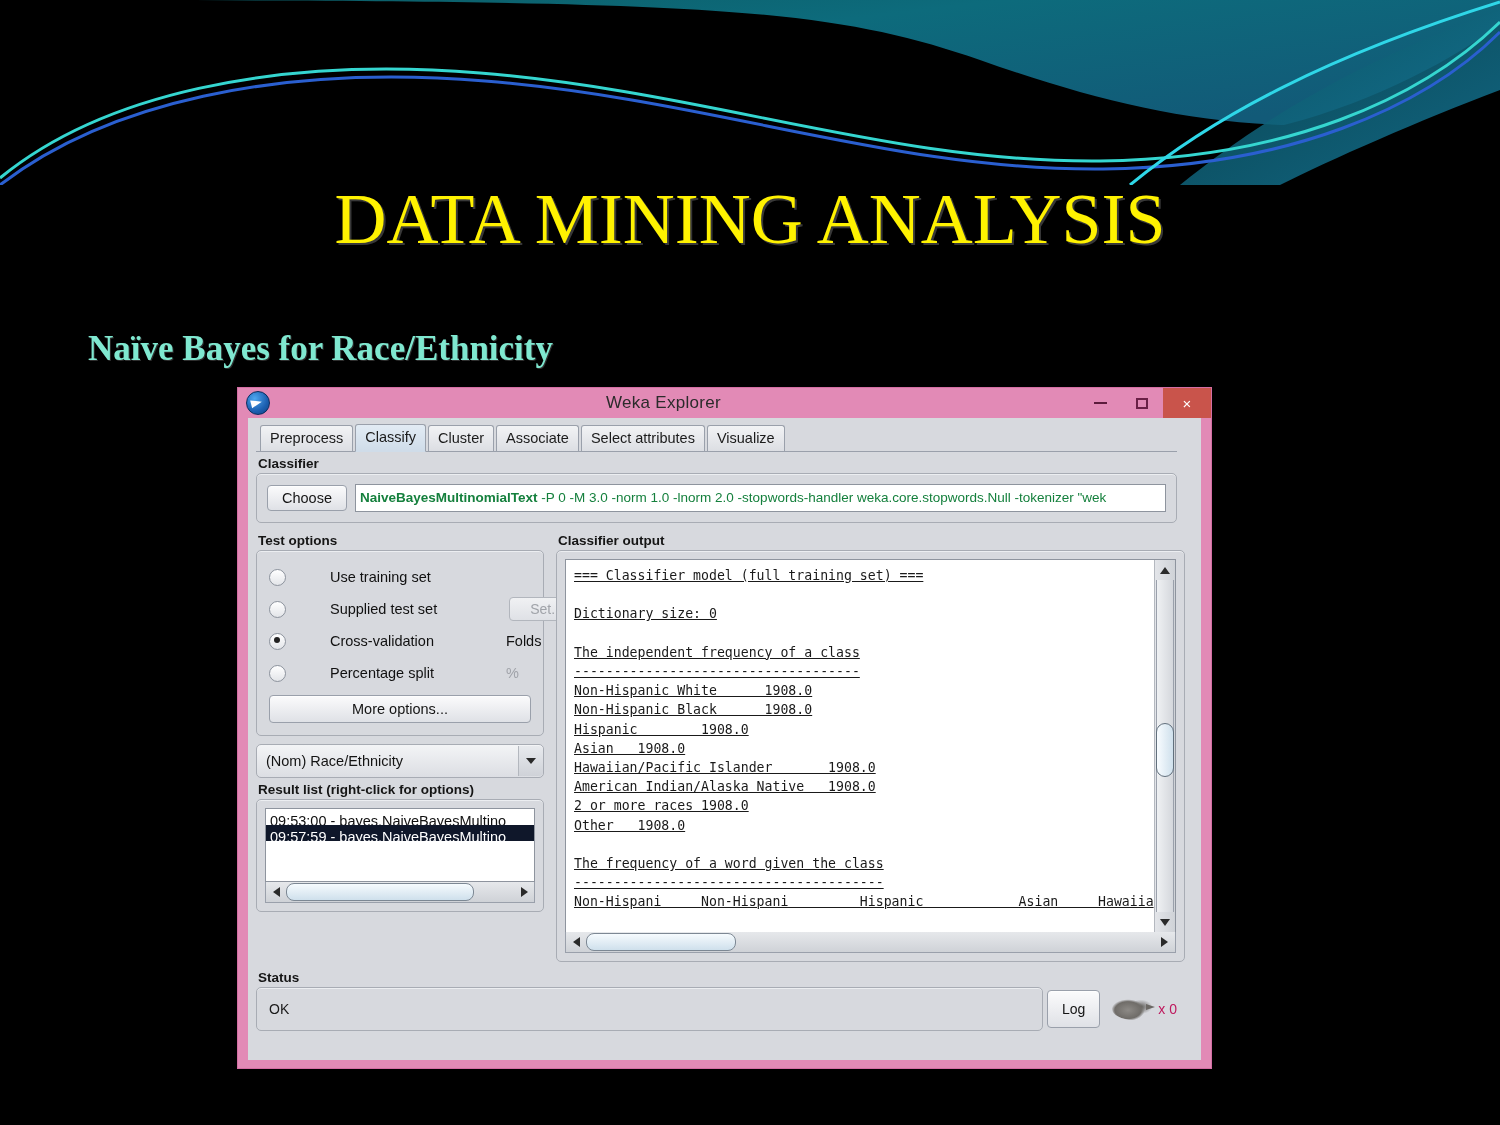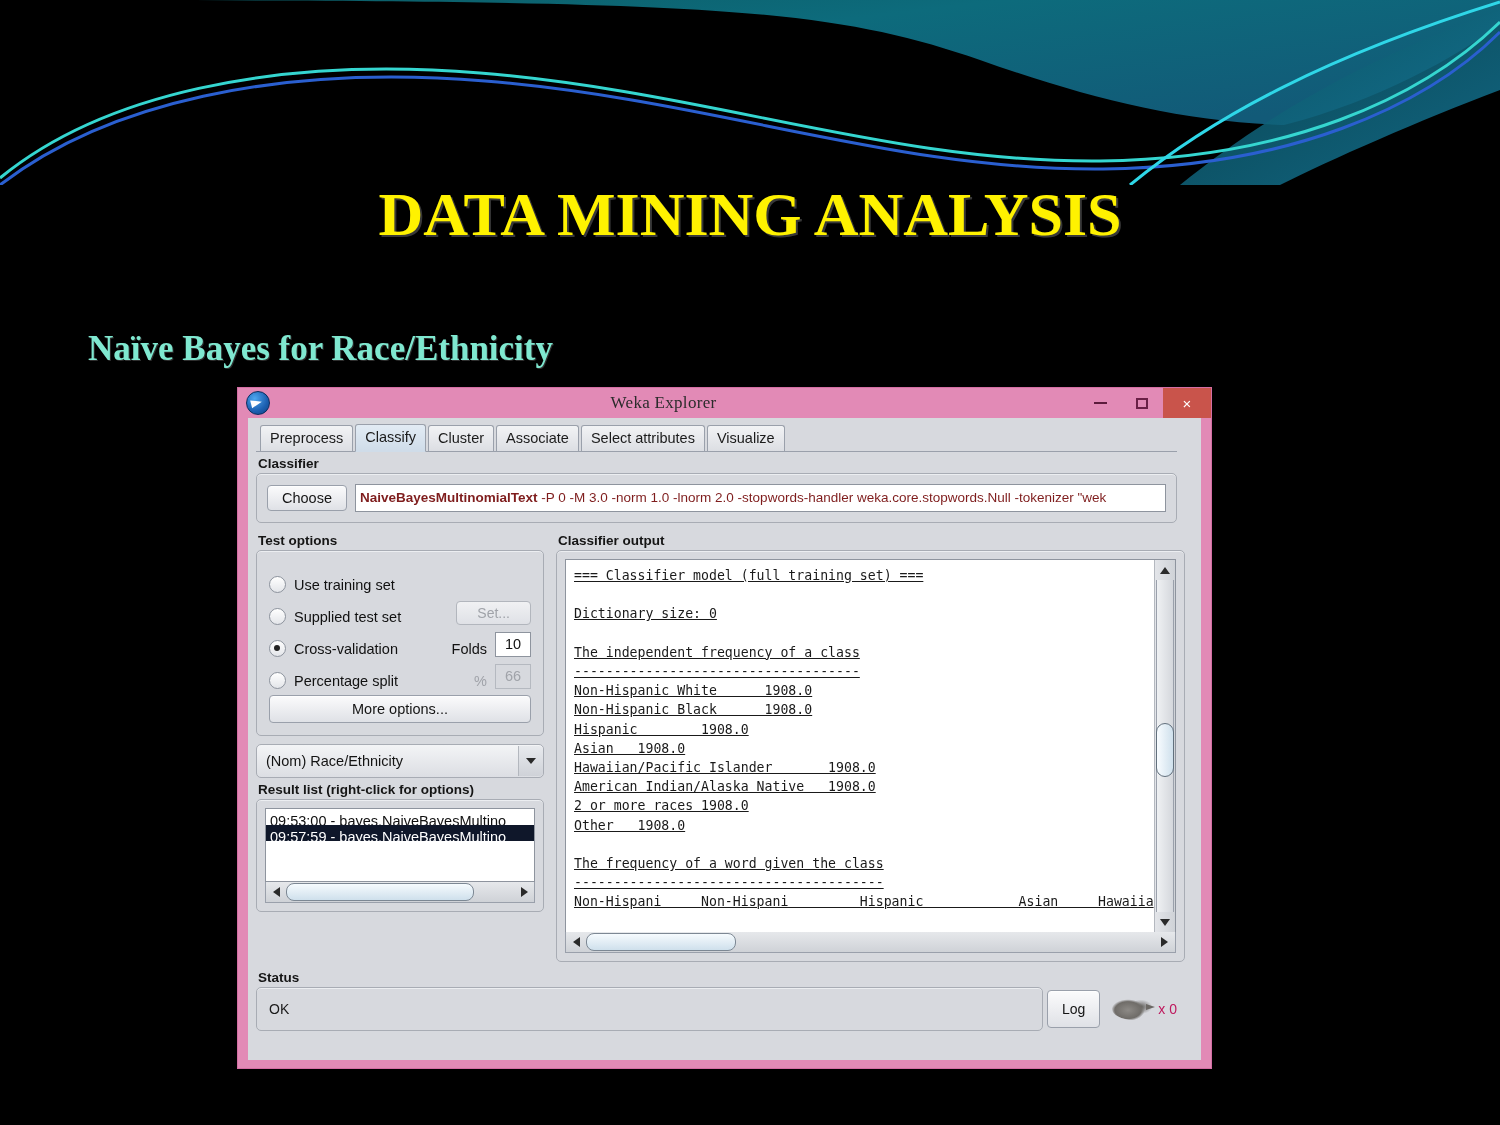--- a/index.html
+++ b/index.html
@@ -25,22 +25,22 @@
   }
 
   
   #slide-title {
     position: absolute;
     left: 0;
     top: 183px;
     width: 1500px;
     text-align: center;
     font-family: "Liberation Serif", serif;
-    font-weight: bold;
-    font-size: 62px;
+    font-weight: normal;
+    font-size: 72px;
     line-height: 1.0;
     letter-spacing: 0px;
     color: #FFF200;
     text-shadow: 2px 2px 0 rgba(255,255,255,0.22);
     white-space: nowrap;
   }
   #slide-subtitle {
     position: absolute;
     left: 88px;
     top: 329px;
@@ -90,21 +90,20 @@
     border-bottom: 4px solid transparent;
     transform: rotate(-14deg);
   }
   #window-title {
     flex: 1 1 auto;
     text-align: center;
     font-size: 17px;
     color: #2b2b2b;
     letter-spacing: 0.3px;
     margin-left: -22px;
-    font-family: Liberation Serif, serif;
   }
   .winbtn {
     width: 42px; height: 30px;
     display: flex; align-items: center; justify-content: center;
     font-size: 15px;
     color: #3a3a3a;
     flex: 0 0 auto;
   }
   #btn-close {
     background: #c9544b;
@@ -189,43 +188,44 @@
   .btn.disabled { color: #9b9ea4; }
   #choose-btn { flex: 0 0 auto; }
   #classifier-cmd {
     flex: 1 1 auto;
     margin-left: 8px;
     background: #ffffff;
     border: 1px solid #8e949e;
     height: 26px;
     line-height: 26px;
     font-size: 13.5px;
-    color: #7f1d1d;
+    color: #15803d;
     padding: 0 4px;
     overflow: hidden;
     white-space: nowrap;
   }
   #classifier-cmd b { font-weight: bold; }
 
   
   #body-cols {
     display: flex;
     margin-top: 6px;
   }
   #left-col { width: 288px; flex: 0 0 auto; }
   #right-col { flex: 1 1 auto; margin-left: 12px; }
 
   
   #testopts-panel { padding: 10px 12px 12px 12px; }
   .optrow {
     display: flex;
-    align-items: flex-end;
+    align-items: center;
     height: 32px;
     font-size: 14.5px;
     color: #111;
+    gap: 36px;
   }
   .radio {
     width: 15px; height: 15px;
     border-radius: 50%;
     border: 1px solid #8d939d;
     background: linear-gradient(#ffffff, #e3e5e9);
     margin-right: 8px;
     flex: 0 0 auto;
     position: relative;
   }

